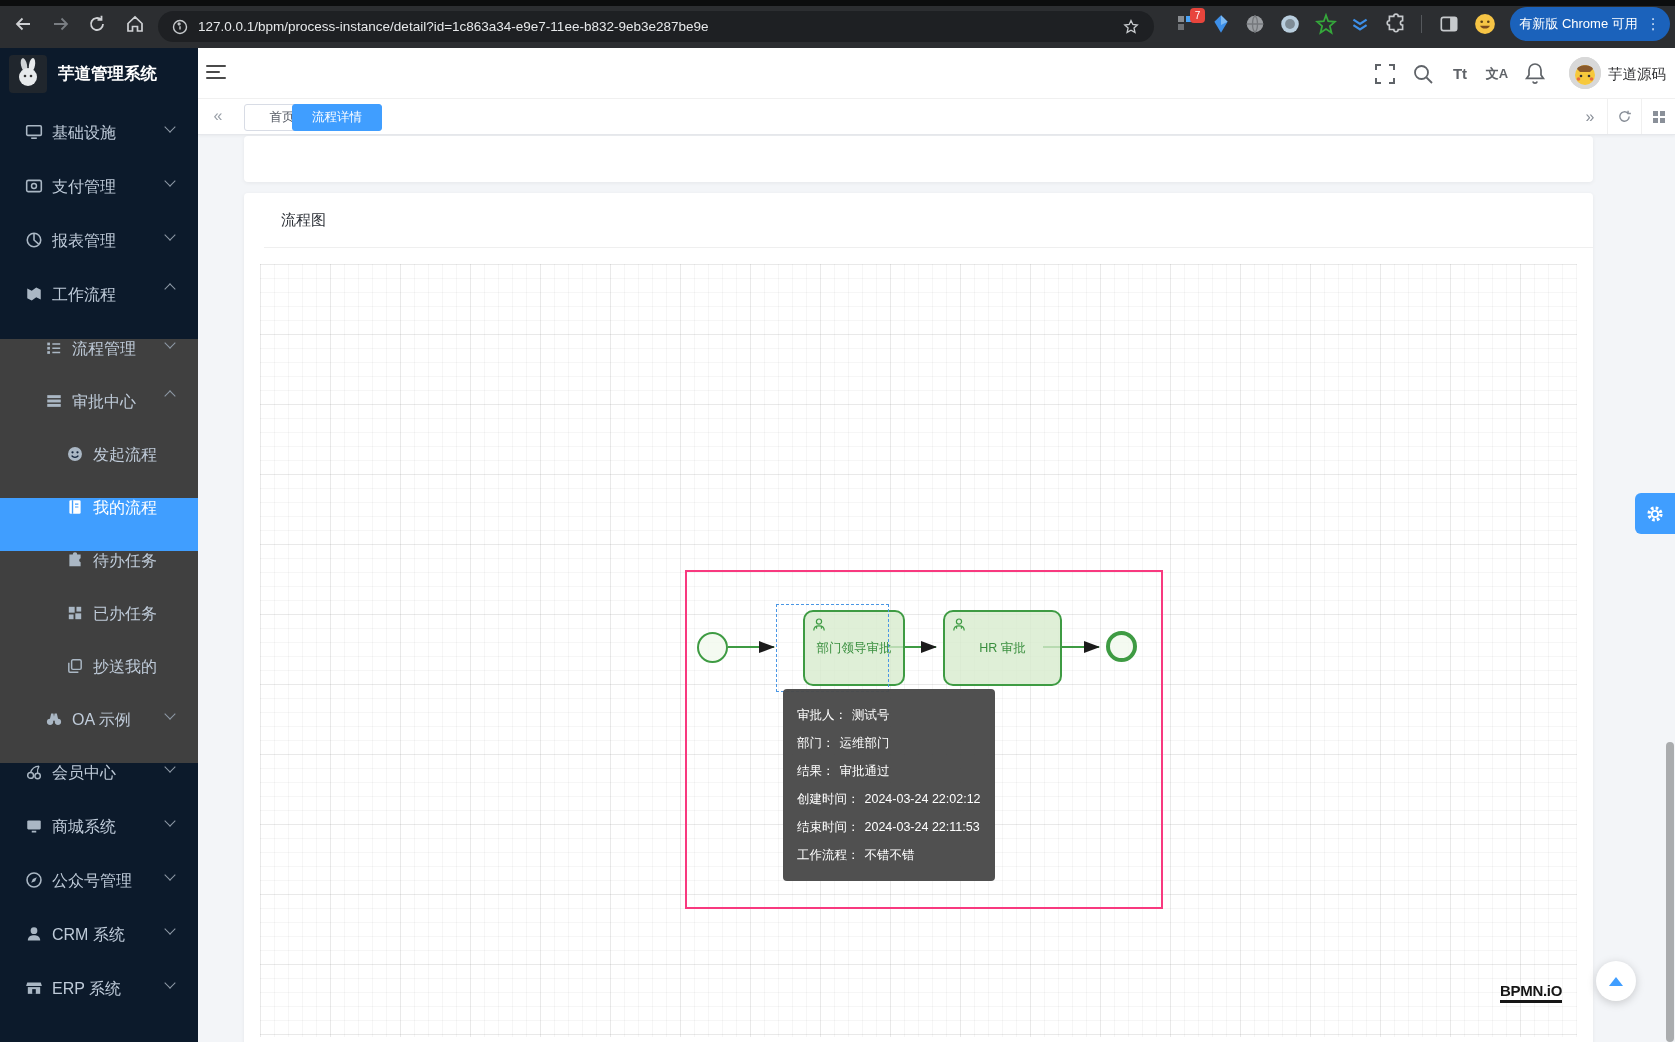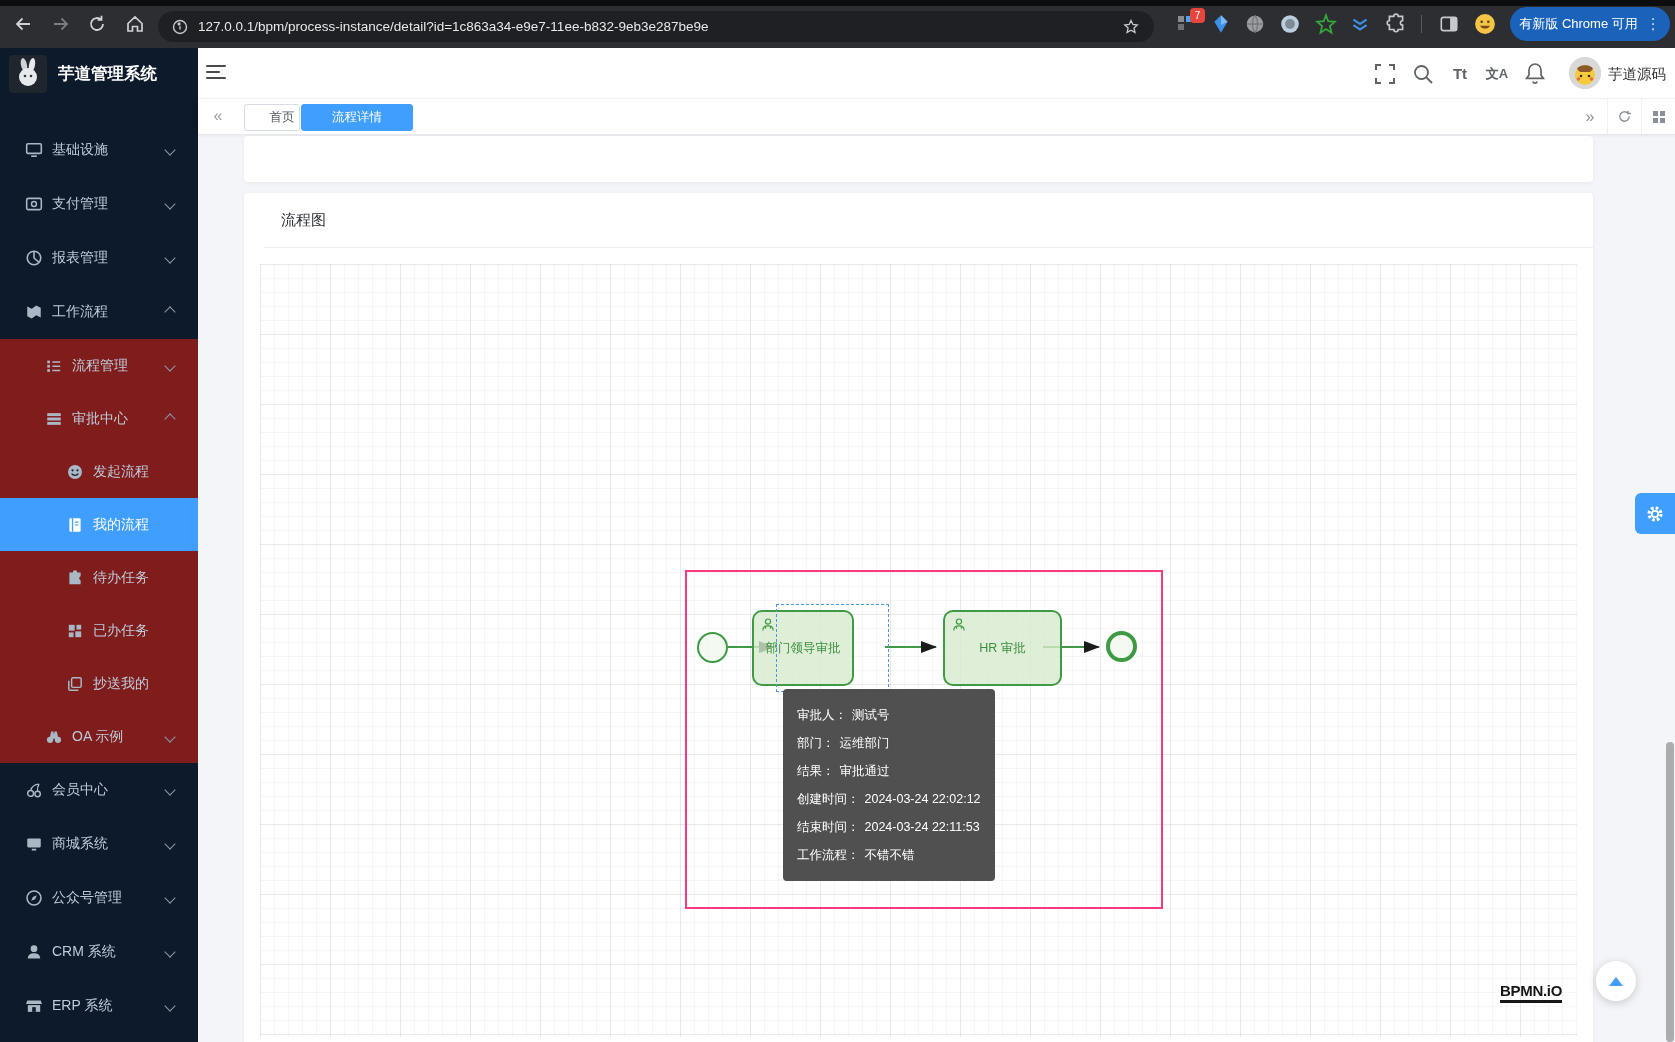--- a/index.html
+++ b/index.html
@@ -17,25 +17,25 @@
   .badge { position:absolute; top:-5px; right:-7px; min-width:15px; height:15px; background:#e8453c; color:#fff; font-size:10px; border-radius:4px; text-align:center; line-height:15px; padding:0 2px; }
   .vsep { position:absolute; top:15px; width:1px; height:18px; background:#55585c; }
   .update-pill { position:absolute; left:1510px; top:7px; width:160px; height:34px; border-radius:17px; background:#1b62bb; color:#fff; font-size:13px; display:flex; align-items:center; justify-content:center; gap:8px; }
   .kebab { font-size:15px; color:#cfe0f5; letter-spacing:0; line-height:10px; }
 
   
   .sidebar { position:absolute; left:0; top:48px; width:198px; height:994px; background:#0c1a2b; color:#bfcbd9; }
   .logo-row { height:51px; display:flex; align-items:center; padding-left:9px; }
   .logo-title { color:#fff; font-size:16.5px; font-weight:bold; margin-left:11px; }
   .menu { padding-top:24px; }
-  .mi { display:flex; align-items:center; font-size:14px; cursor:pointer; }
+  .mi { display:flex; align-items:flex-start; font-size:16px; cursor:pointer; }
   .mi.lvl1 { height:54px; padding-left:25px; }
   .mi.lvl2 { height:53px; padding-left:45px; }
   .mi.lvl3 { height:53px; padding-left:66px; }
-  .subzone { background:#7f1d1d; }
+  .subzone { background:#404040; }
   .mi .ic { width:18px; height:18px; margin-right:9px; flex:none; color:#aab7c4; }
   .mi .lbl { white-space:nowrap; }
   .mi.active { background:#409eff; color:#fff; }
   .mi.active .ic { color:#fff; }
   .chev { width:8px; height:8px; border-right:1.6px solid #8e99a6; border-bottom:1.6px solid #8e99a6; display:inline-block; margin-left:auto; margin-right:24px; flex:none; }
   .chev.down { transform:rotate(45deg); }
   .chev.up { transform:rotate(-135deg); }
 
   
   .topbar { position:absolute; left:198px; top:48px; width:1477px; height:51px; background:#fff; border-bottom:1px solid #f2f2f2; }
@@ -358,21 +358,21 @@
         <circle cx="22.5" cy="22" r="1.8" fill="#e2583e" opacity="0.8"></circle>
       </svg>
   </div>
   <span class="uname">芋道源码</span>
 
   <div class="tabsbar">
     <span class="tb-arrow" style="left:10px">«</span>
     <div class="tag plain" style="left:46px; width:56px;padding-left:20px;">
         <span>首页</span>
       </div>
-    <div class="tag active" style="left:103px; width:112px;">
+    <div class="tag active" style="left:94px; width:90px;">
         <span>流程详情</span>
       </div>
     <div class="tb-tools">
       <div class="tb-tool" style="border-left:none">
           <span>»</span>
         </div>
       <div class="tb-tool">
         <svg width="15" height="15" viewBox="0 0 16 16">
             <path d="M13 8a5 5 0 1 1-1.5-3.6M11.8 1.8v3h3" stroke="currentColor" stroke-width="1.5" fill="none"></path>
           </svg>
@@ -405,21 +405,21 @@
           </marker>
         </defs>
         <line x1="468" y1="383" x2="514" y2="383" stroke="#3e9b43" stroke-width="2" marker-end="url(#ah)"></line>
         <line x1="625" y1="383" x2="676" y2="383" stroke="#3e9b43" stroke-width="2" marker-end="url(#ah)"></line>
         <line x1="783" y1="383" x2="839" y2="383" stroke="#3e9b43" stroke-width="2" marker-end="url(#ah)"></line>
       </svg>
 
       <div class="evt start"></div>
 
       <div class="dash-sel"></div>
-      <div class="task" style="left:492px; top:346px;">
+      <div class="task" style="left:543px; top:346px;">
         <svg class="person" viewBox="0 0 16 16">
             <circle cx="8" cy="4.6" r="2.6" stroke="currentColor" stroke-width="1.2" fill="none"></circle>
             <path d="M2.8 13.5c0-3.4 2.4-4.6 5.2-4.6s5.2 1.2 5.2 4.6" stroke="currentColor" stroke-width="1.2" fill="none"></path>
             <path d="M5.6 9.6v2.2M10.4 9.6v2.2" stroke="currentColor" stroke-width="1.1"></path>
           </svg>
         <div class="tlabel">部门领导审批</div>
       </div>
 
       <div class="task" style="left:683px; top:346px; width:119px;">
         <svg class="person" viewBox="0 0 16 16">

